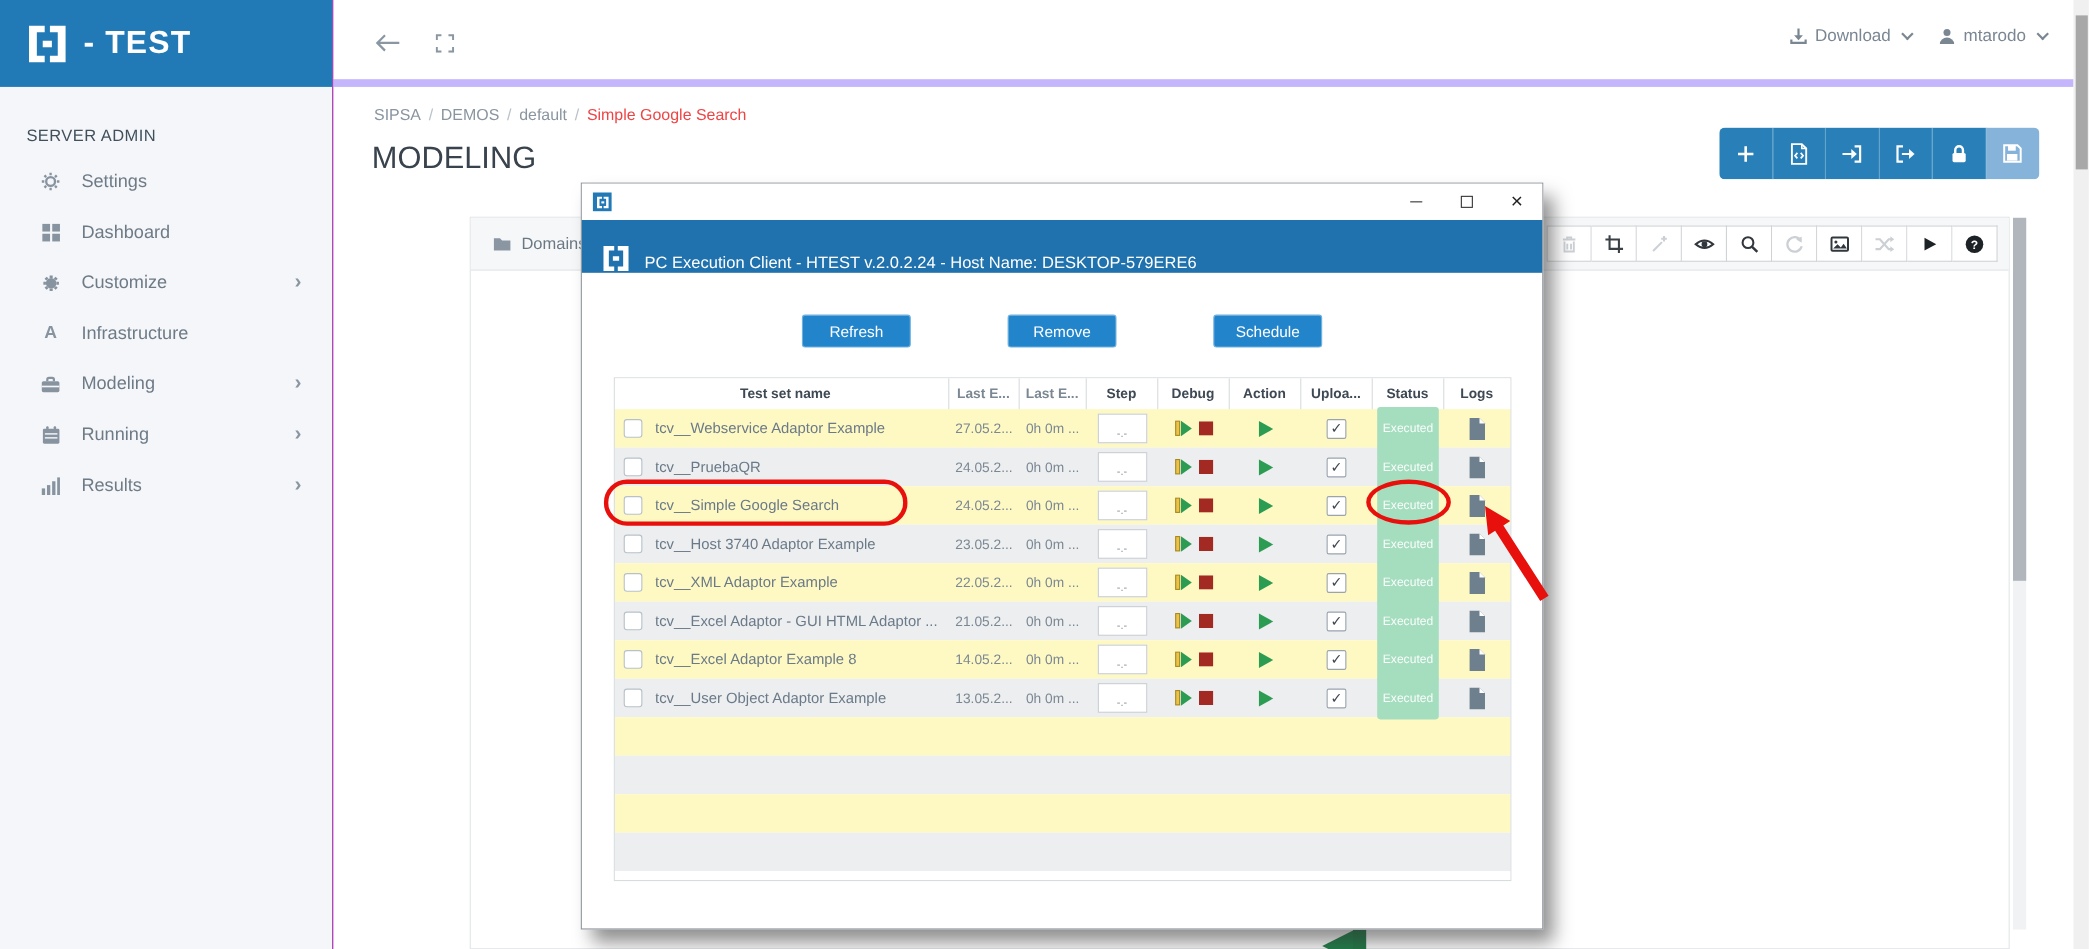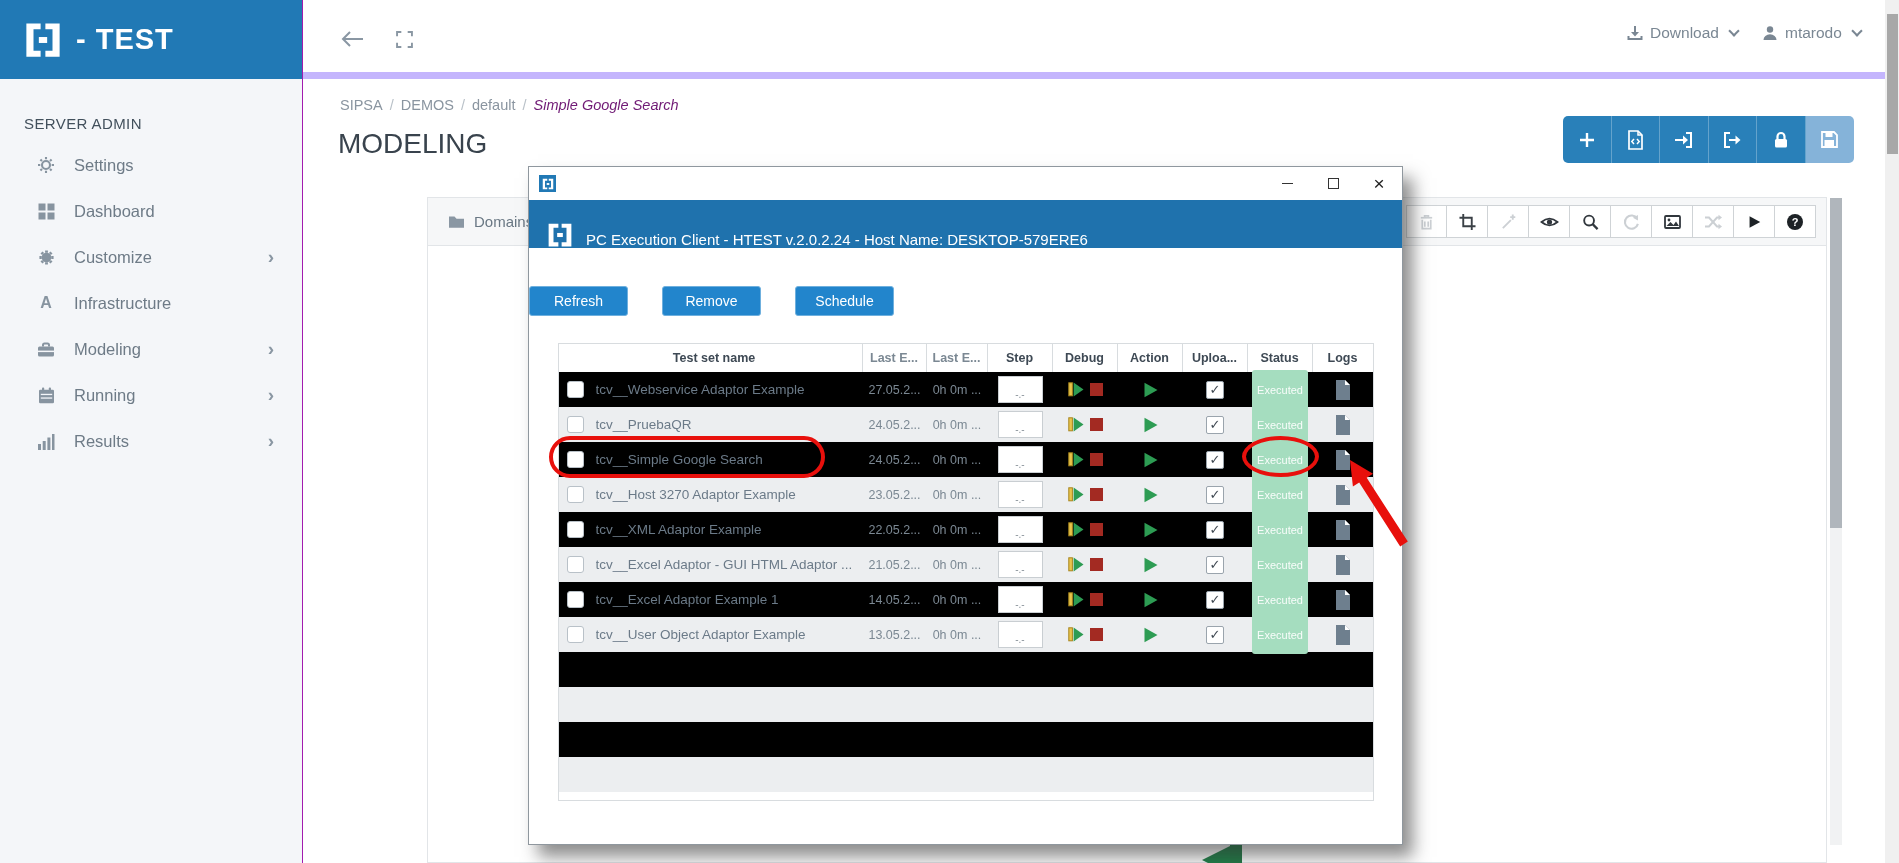--- a/index.html
+++ b/index.html
@@ -23,21 +23,21 @@
   .top-header { position:absolute; left:303px; top:0; width:1582px; height:79px; background:#fff;
      border-bottom:7px solid #c4b5fd; }
   .hdr-ico { position:absolute; top:30px; cursor:pointer; }
   .hdr-right { position:absolute; top:24px; display:flex; align-items:center; gap:7px; color:#7a8793; font-size:15.5px; cursor:pointer; }
   .chev { width:8px; height:8px; border-right:2px solid #7a8793; border-bottom:2px solid #7a8793;
      transform:rotate(45deg); margin-top:-4px; margin-left:4px; }
   
   .breadcrumb { position:absolute; left:340px; top:97px; font-size:14.5px; color:#9aa5ad; z-index:2; }
   .breadcrumb .bc-link { color:#8a95a0; }
   .breadcrumb .bc-sep { margin:0 7px; color:#b9c1c8; }
-  .breadcrumb .bc-current { color:#701a75;font-style:italic; }
+  .breadcrumb .bc-current { color:#ef4444; }
   .page-title { position:absolute; left:338px; top:128px; font-size:28px; font-weight:500; color:#39434d; z-index:2; }
   
   .action-group { position:absolute; left:1563px; top:116px; display:flex; z-index:4; border-radius:5px; overflow:hidden; }
   .agrp-btn { width:48.5px; height:47px; background:var(--group_blue); display:flex; align-items:center; justify-content:center;
      border-right:1px solid rgba(255,255,255,.28); cursor:pointer; }
   .agrp-btn:last-child { border-right:none; }
   .agrp-btn.disabled { background:var(--group_blue_disabled); }
   
   .panel { position:absolute; left:427px; top:197px; width:1400px; height:666px; border:1px solid #e2e5e8; background:#fff; z-index:1; }
   .panel-head { height:48px; background:#f6f7f8; border-bottom:1px solid #e2e5e8; position:relative;
@@ -57,30 +57,30 @@
      border:1px solid #8f979e; z-index:10; box-shadow:10px 12px 16px rgba(50,50,50,.55); }
   .m-titlebar { height:33px; background:#fff; display:flex; align-items:center; padding-left:10px; }
   .m-mini-logo { width:17px; height:17px; background:var(--brand_blue); display:flex; align-items:center; justify-content:center; }
   .m-controls { margin-left:auto; display:flex; height:100%; }
   .m-ctl { width:46px; display:flex; align-items:center; justify-content:center; cursor:pointer; color:#333; }
   .ctl-min { width:11px; height:1.5px; background:#333; }
   .ctl-max { width:11px; height:11px; border:1.3px solid #333; }
   .ctl-close { font-size:19px; font-weight:300; line-height:1; color:#222; }
   .m-header { height:48px; background:var(--modal_blue); display:flex; align-items:flex-end; padding-left:18px; gap:13px; }
   .m-title { color:#fff; font-size:15px; }
-  .m-btn-row { margin-top:38px; display:flex; justify-content:flex-start; gap:34px; }
+  .m-btn-row { margin-top:38px; display:flex; justify-content:center; gap:88px; }
   .m-btn { width:99px; height:30px; background:var(--btn_blue); color:#fff; border:1px solid #6fb0de; border-radius:3px;
      font-size:14px; font-family:inherit; cursor:pointer; }
   
   .ttable { margin:27px auto 0 auto; width:816px; border:1px solid #d8dcdf; }
   .thead { display:flex; height:28px; background:#fff; }
   .th { font-size:12.5px; font-weight:bold; color:#3e4954; display:flex; align-items:center; justify-content:center;
      border-right:1px solid #d8dcdf; height:100%; }
   .th:last-child { border-right:none; }
-  .trow { display:flex; height:35px; align-items:center; background:#000000; }
+  .trow { display:flex; height:35px; align-items:center; background:#fef9c3; }
   .trow:nth-child(even) { background:var(--stripe); }
   .cell { display:flex; align-items:center; justify-content:center; height:100%; }
   .c-name { width:304px; justify-content:flex-start; padding-left:8px; gap:12px; }
   .c-date { width:64px; font-size:12.5px; color:#7b8893; }
   .c-dur  { width:61px; font-size:12.5px; color:#7b8893; }
   .c-step { width:65px; }
   .c-debug{ width:65px; gap:6px; }
   .c-action{ width:65px; }
   .c-upload{ width:65px; }
   .c-status{ width:65px; }
@@ -535,21 +535,21 @@
             <svg width="16" height="20" viewBox="0 0 16 20">
               <path d="M1,0 h9 l5,5 v15 h-14 z" fill="#6e7f8e"></path>
               <polygon points="10,0 10,5 15,5" fill="#ffffff"></polygon>
             </svg>
           </div>
       </div>
 
       <div class="trow">
         <div class="cell c-name">
             <span class="cb"></span>
-            <span class="rname">tcv__Host 3270 Adaptor Example</span>
+            <span class="rname">tcv__Host 3740 Adaptor Example</span>
           </div>
         <div class="cell c-date">23.05.2...</div>
         <div class="cell c-dur">0h 0m ...</div>
         <div class="cell c-step">
             <input class="step-input" value="-.-" style="">
           </div>
         <div class="cell c-debug">
             <svg width="16" height="15" viewBox="0 0 16 15">
               <rect x="0.8" y="0.8" width="3.6" height="13" fill="#e8c44c" stroke="#a8861c"></rect>
               <polygon points="5.6,0.5 15.5,7.5 5.6,14.5" fill="#2d9c53"></polygon>
@@ -649,21 +649,21 @@
             <svg width="16" height="20" viewBox="0 0 16 20">
               <path d="M1,0 h9 l5,5 v15 h-14 z" fill="#6e7f8e"></path>
               <polygon points="10,0 10,5 15,5" fill="#ffffff"></polygon>
             </svg>
           </div>
       </div>
 
       <div class="trow">
         <div class="cell c-name">
             <span class="cb"></span>
-            <span class="rname">tcv__Excel Adaptor Example 1</span>
+            <span class="rname">tcv__Excel Adaptor Example 8</span>
           </div>
         <div class="cell c-date">14.05.2...</div>
         <div class="cell c-dur">0h 0m ...</div>
         <div class="cell c-step">
             <input class="step-input" value="-.-" style="">
           </div>
         <div class="cell c-debug">
             <svg width="16" height="15" viewBox="0 0 16 15">
               <rect x="0.8" y="0.8" width="3.6" height="13" fill="#e8c44c" stroke="#a8861c"></rect>
               <polygon points="5.6,0.5 15.5,7.5 5.6,14.5" fill="#2d9c53"></polygon>

